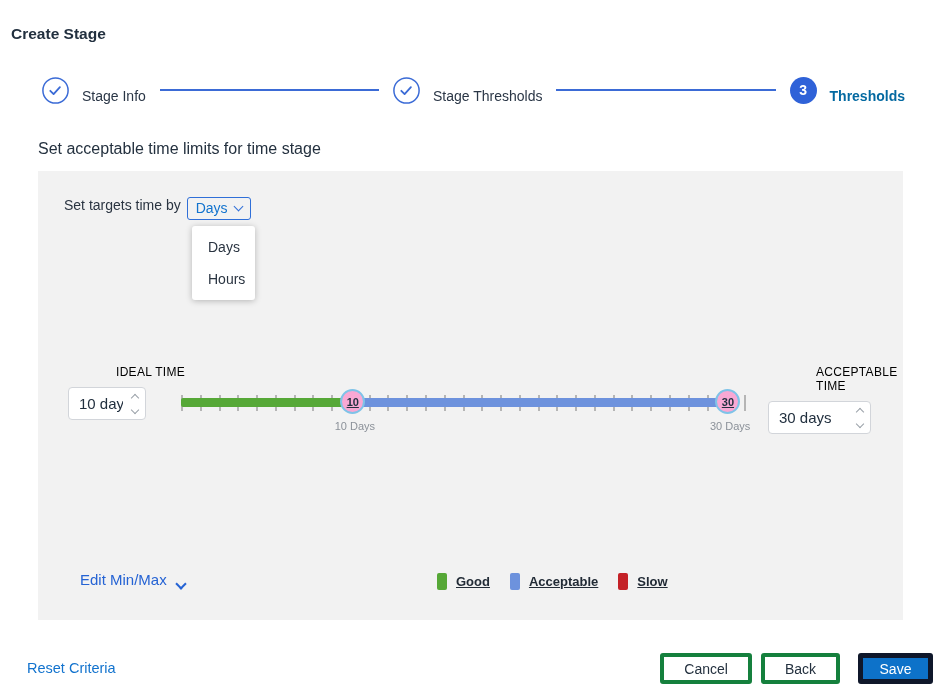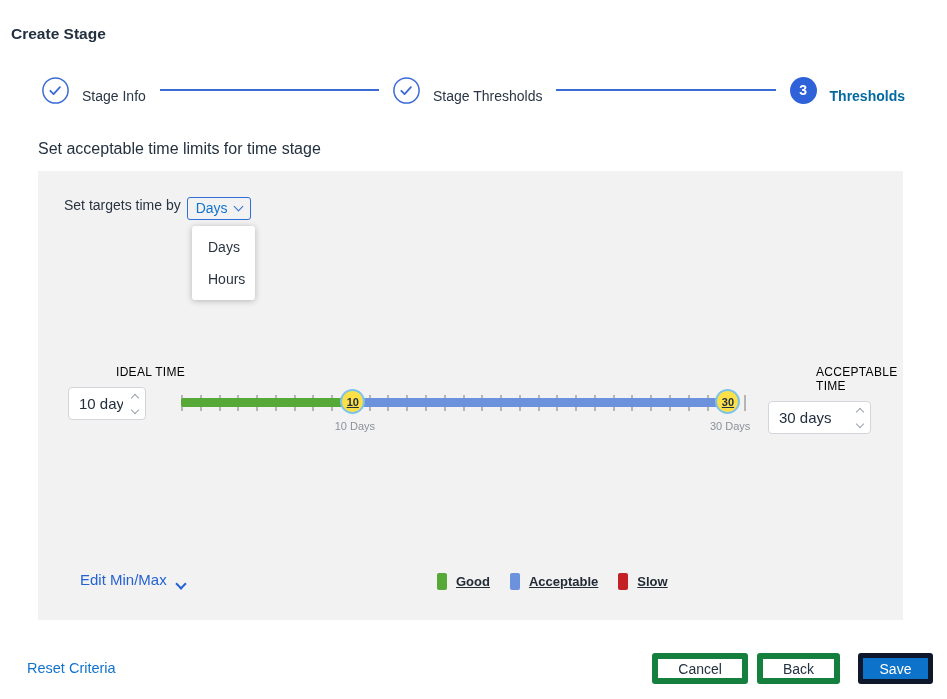--- a/index.html
+++ b/index.html
@@ -51,21 +51,21 @@
   .spin.up { transform:rotate(-135deg); }
   .spin.down { transform:rotate(45deg); }
 
   
   .slider { position:absolute; left:143px; top:216px; width:565px; height:48px; }
   .ticks { position:absolute; left:0; top:8px; width:565px; height:16px;
     background:repeating-linear-gradient(to right, #b5b5b5 0 2px, transparent 2px 18.77px); }
   .track { position:absolute; top:11px; height:9px; }
   .track-good { left:0; width:30.4%; background:#56a837; border-radius:2px 0 0 2px; }
   .track-acceptable { left:30.4%; width:66.4%; background:#6d92dd; border-radius:0 2px 2px 0; }
-  .handle { position:absolute; top:2px; width:25px; height:25px; border-radius:50%; background:#fde047;
+  .handle { position:absolute; top:2px; width:25px; height:25px; border-radius:50%; background:#f9a8d4;
     border:2px solid #7fc3e8; display:flex; align-items:center; justify-content:center;
     font-size:11px; font-weight:bold; color:#22303f; cursor:grab;text-decoration:underline; }
   .handle.h1 { left:calc(30.4% - 12.5px); }
   .handle.h2 { left:calc(96.8% - 12.5px); }
   .handle-label { position:absolute; top:33px; font-size:11px; color:#8b9199; white-space:nowrap; }
   .handle-label.l1 { left:calc(30.4% - 18px); }
   .handle-label.l2 { left:calc(96.8% - 18px); }
 
   
   .edit-minmax { position:absolute; left:42px; top:400px; display:flex; align-items:flex-end; gap:10px;
@@ -73,21 +73,21 @@
   .chev.edit { width:8px; height:8px; border-width:0 2px 2px 0; border-color:#2563d4; transform:rotate(45deg); margin-top:-5px; }
   .legend { position:absolute; left:399px; top:402px; display:flex; align-items:center; gap:20px; }
   .legend-item { display:flex; align-items:center; gap:9px; }
   .swatch { width:10px; height:17px; border-radius:2px; }
   .legend-label { font-size:13px; font-weight:bold; color:#222b36;text-decoration:underline; }
 
   
   .reset-link { position:absolute; left:27px; top:660px; font-size:14.5px; color:#1273ce; cursor:pointer; }
   .footer-buttons { position:absolute; right:14px; top:653px; display:flex; align-items:center; }
   .btn { height:31px; border-radius:3px; font-family:"Liberation Sans",sans-serif; font-size:14px; cursor:pointer; }
-  .btn.ghost { background:#fff; border:6px solid #15803d; color:#24313f; padding:0 20px; }
+  .btn.ghost { background:#fff; border:4px solid #15803d; color:#24313f; padding:0 20px; }
   .btn.cancel { margin-right:9px; }
   .btn.back { margin-right:18px; }
   .btn.primary { background:#0d72c9; border:5px solid #0f172a; color:#fff; width:75px; }
 </style>
 </head>
 <body>
 
 <div class="page">
 
   <div class="page-title">Create Stage</div>

